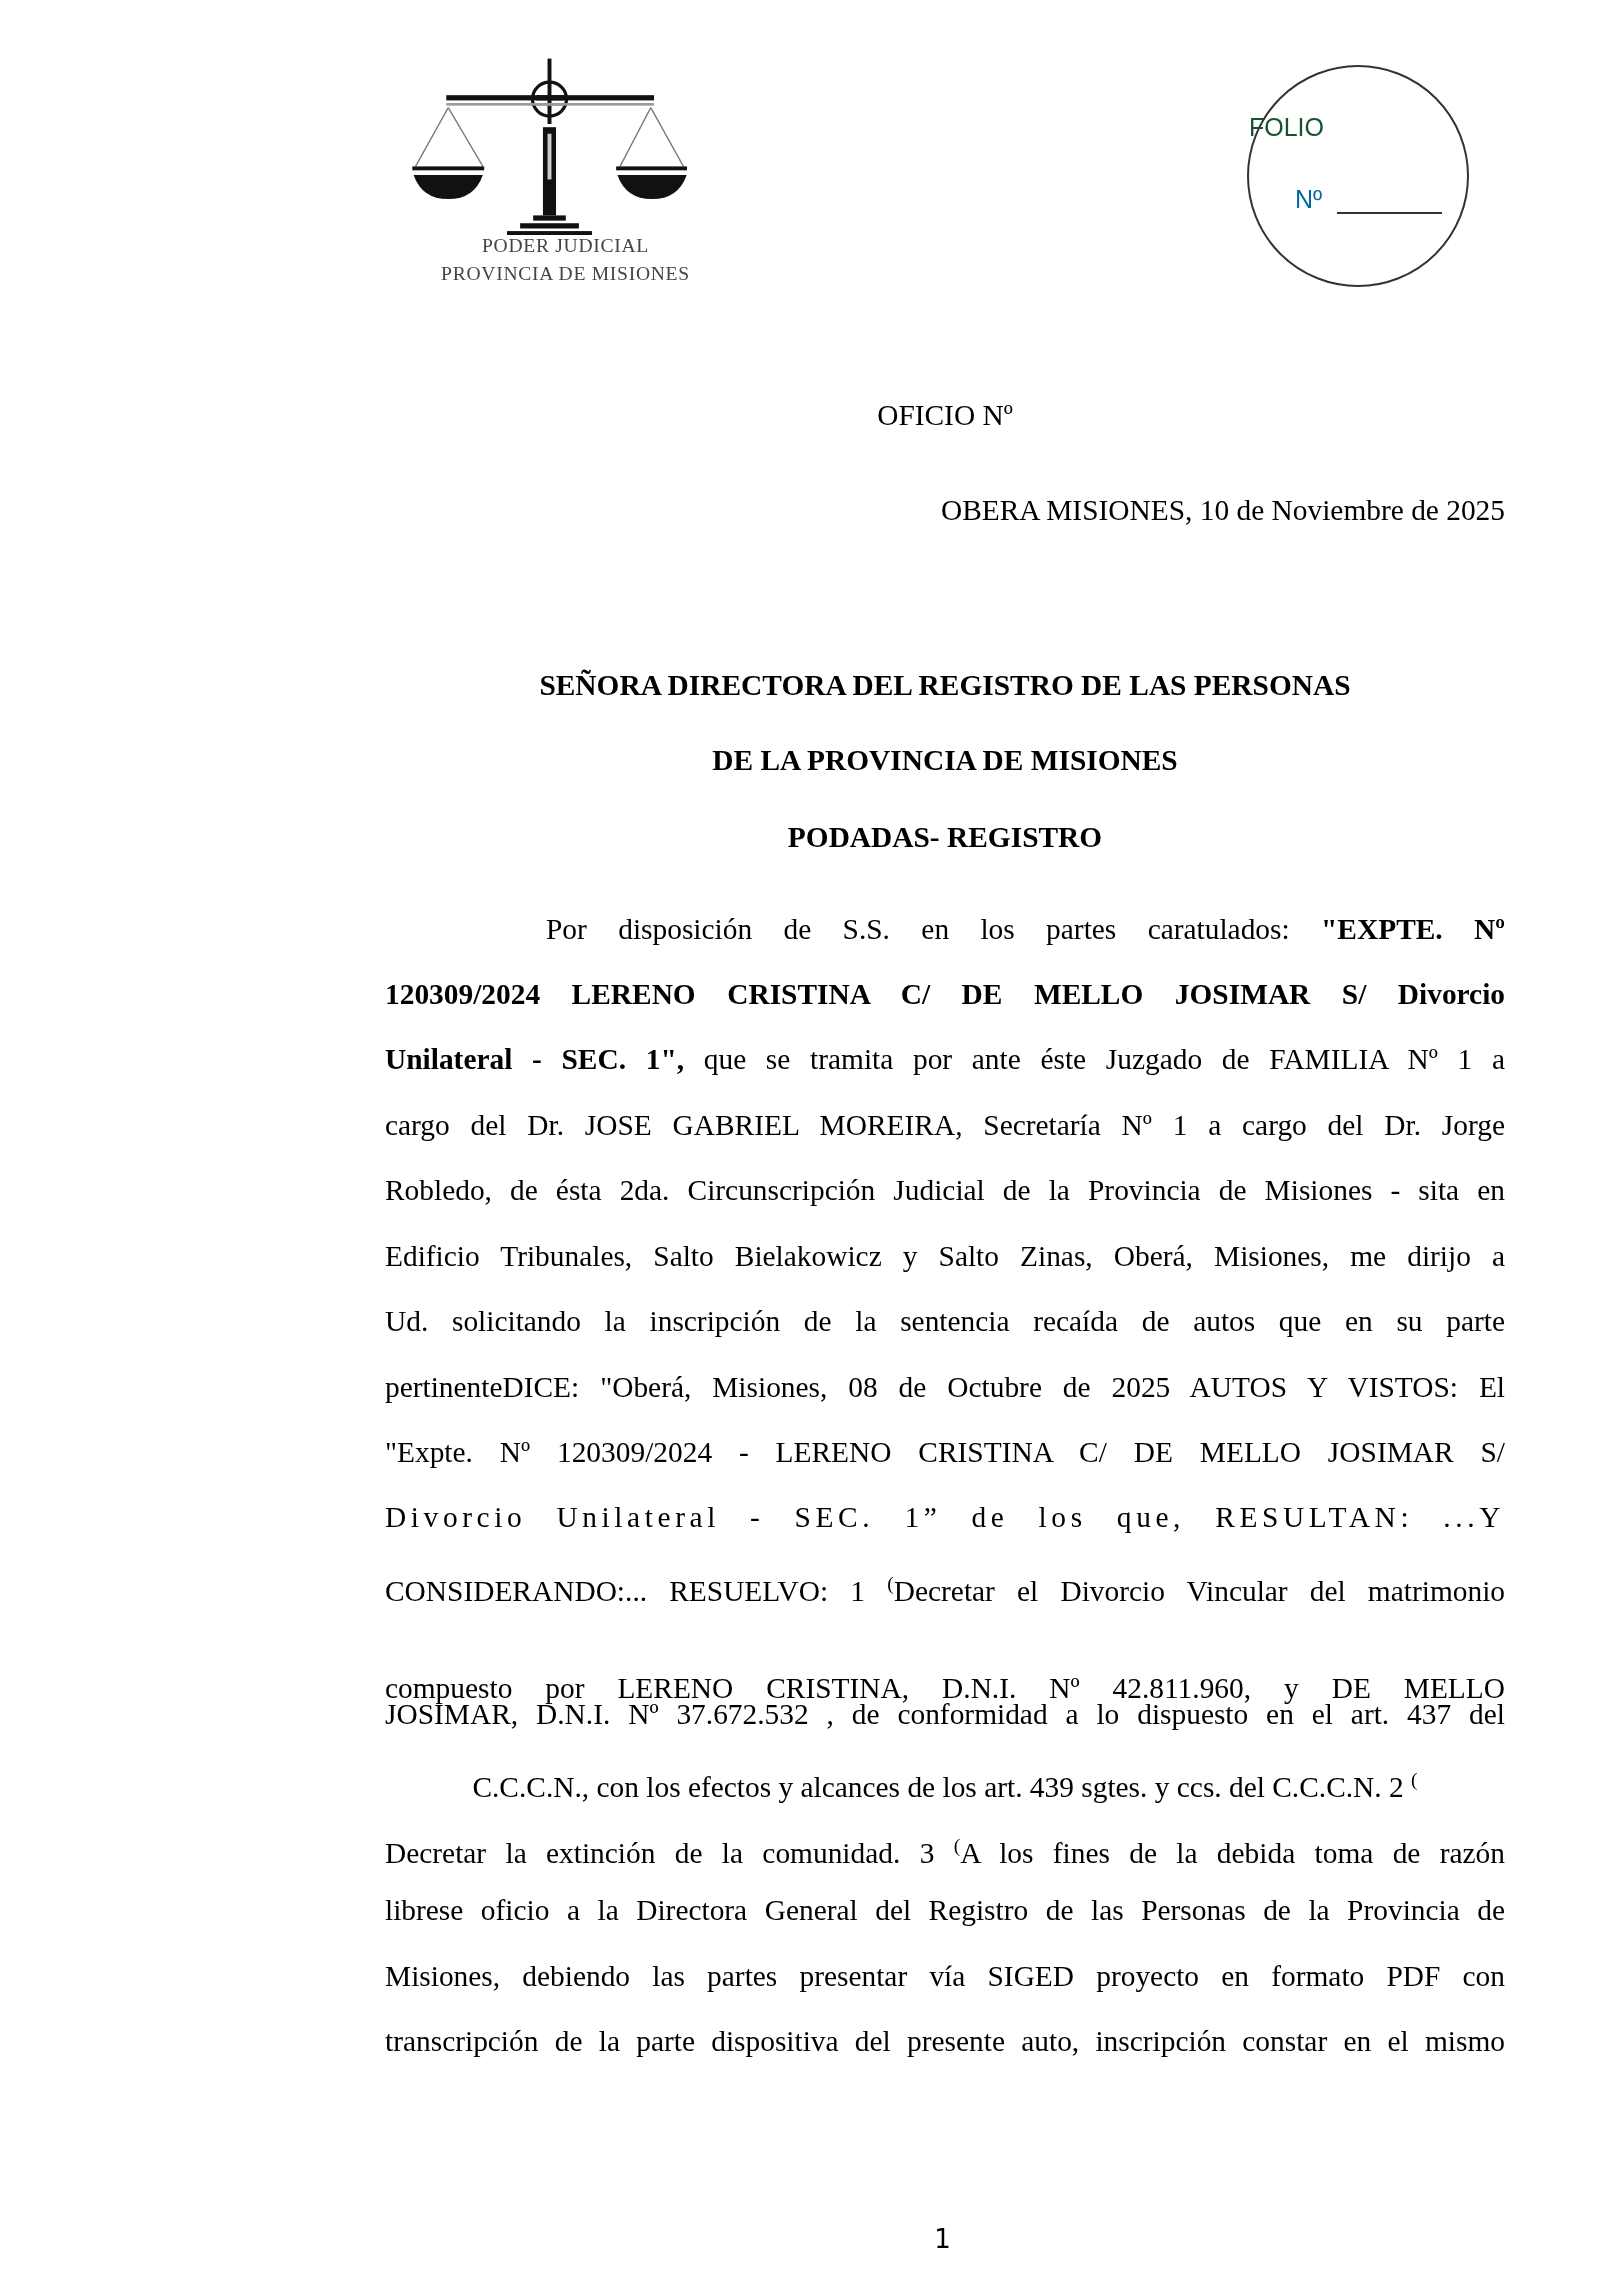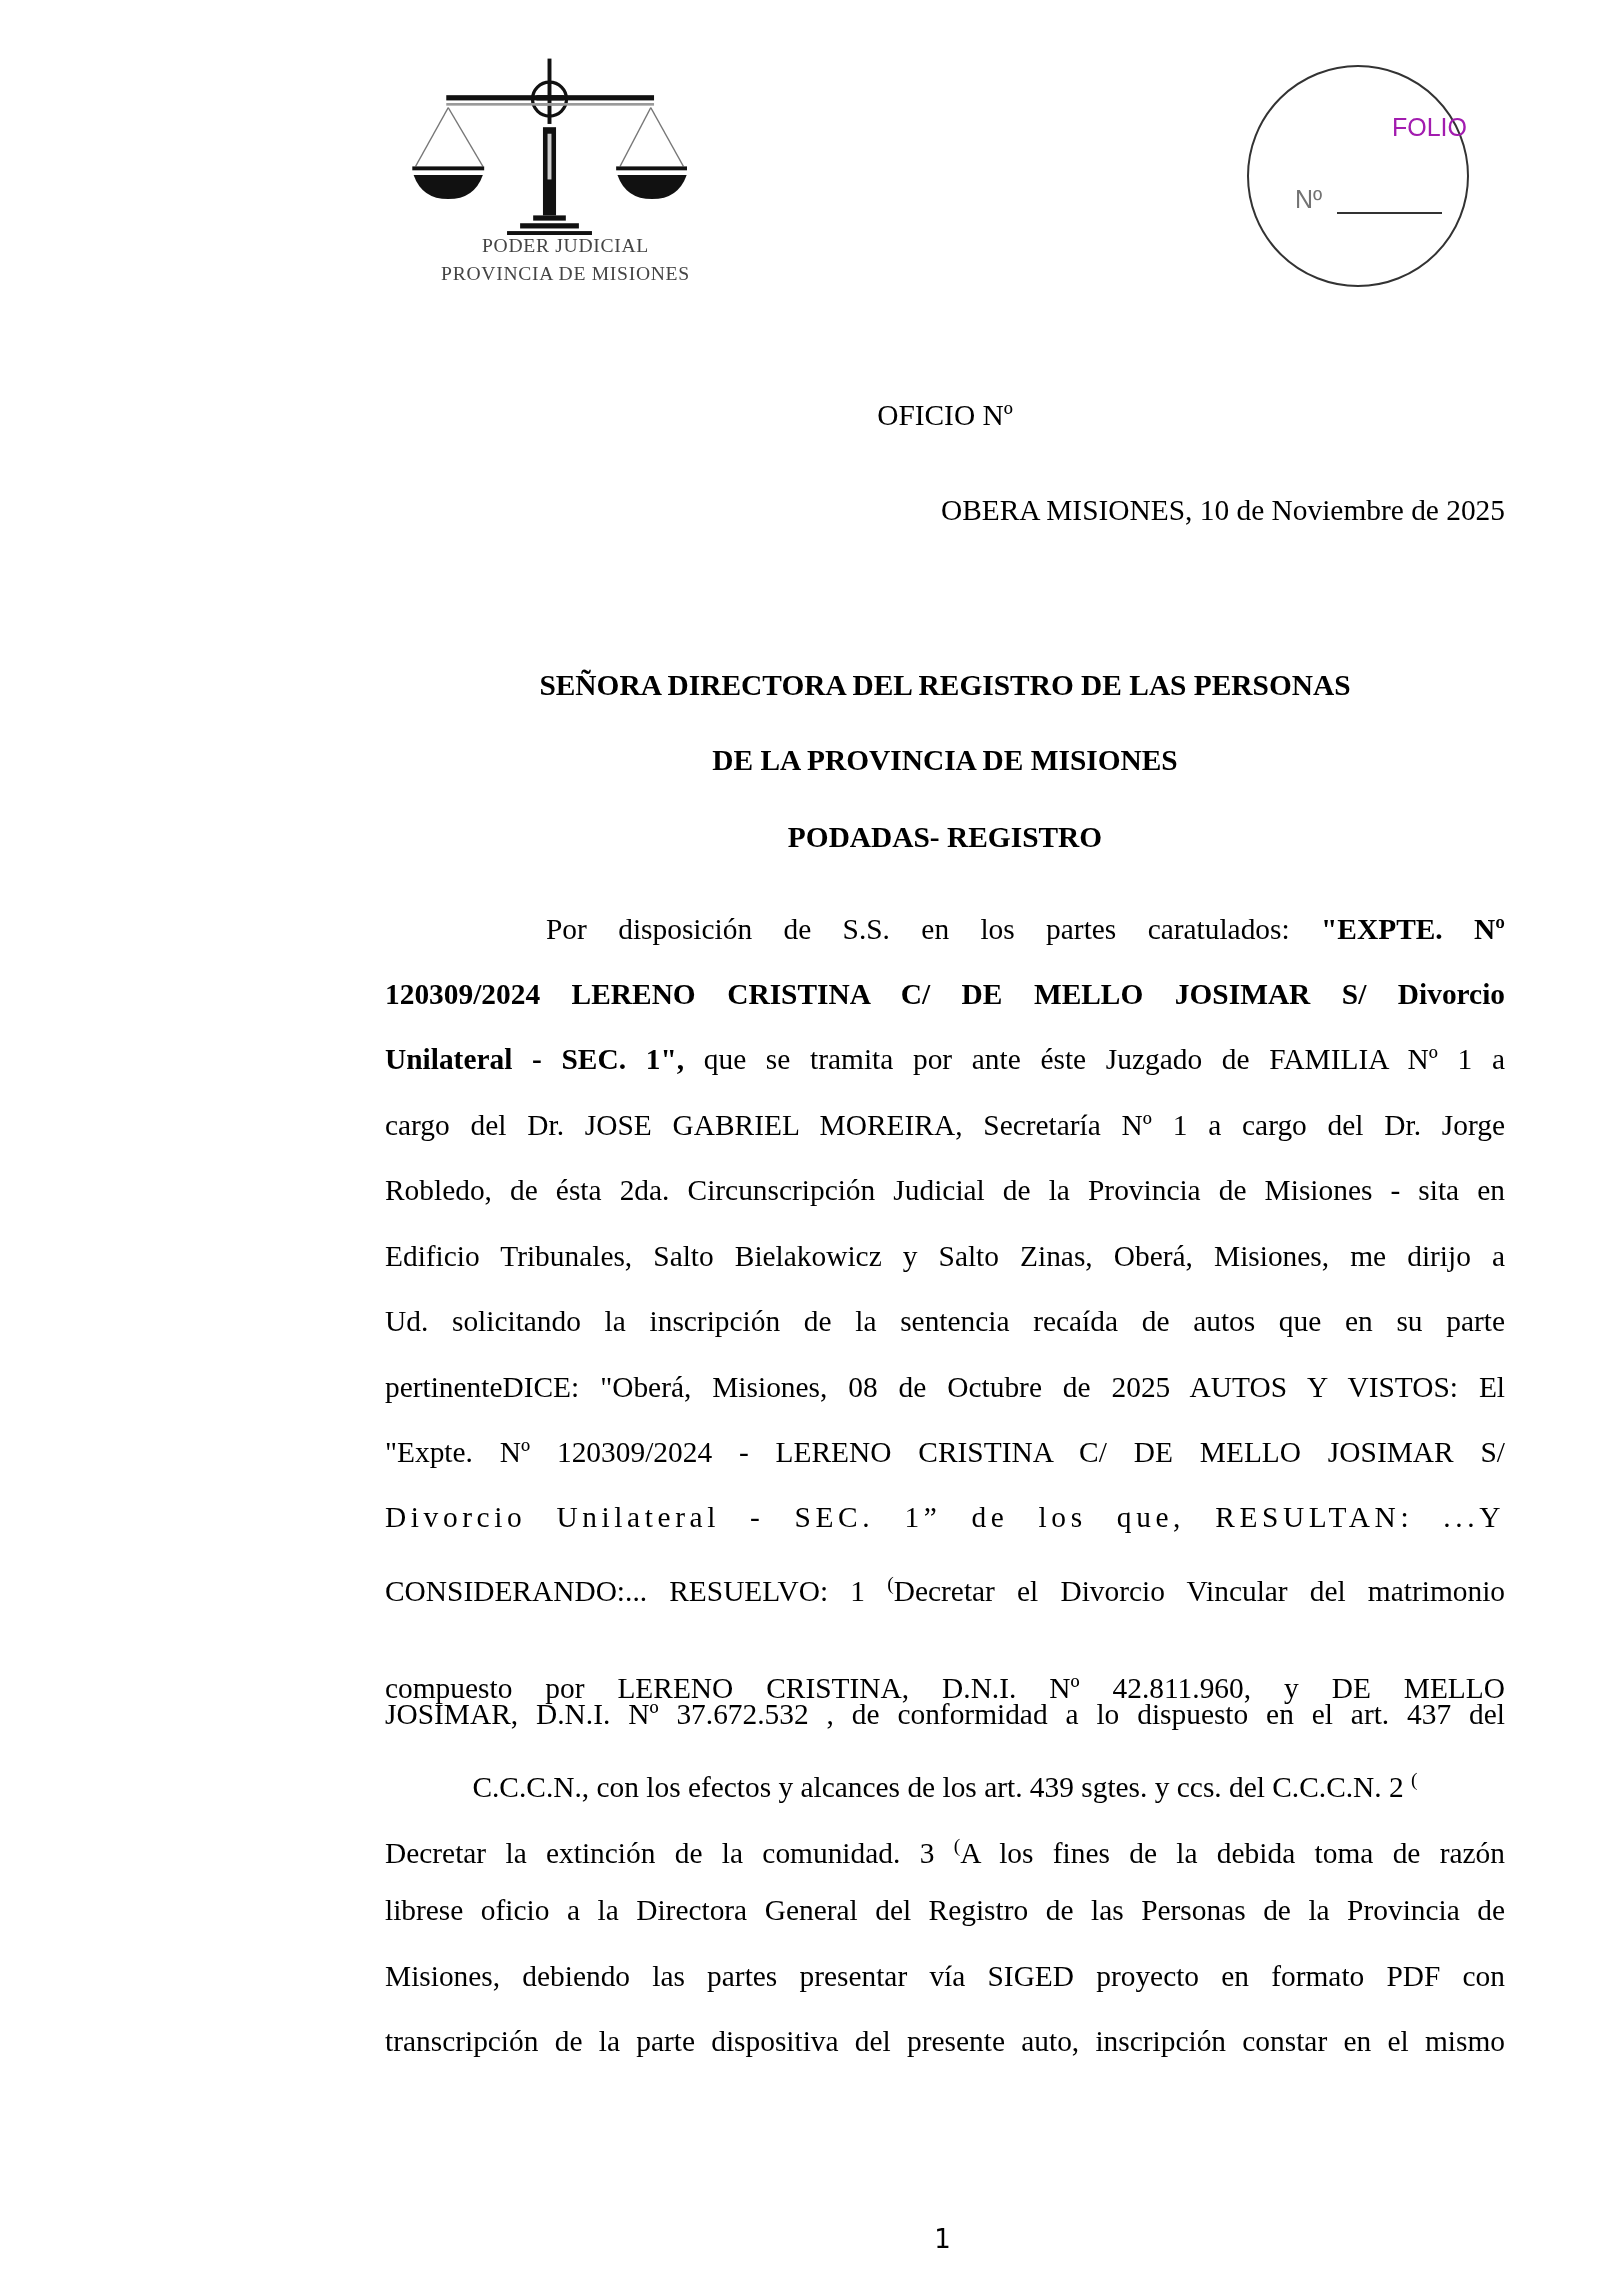--- a/index.html
+++ b/index.html
@@ -4,24 +4,24 @@
 <style>
   html, body { margin:0; padding:0; background:#ffffff; }
   body { width:1623px; height:2295px; position:relative; overflow:hidden;
          font-family:"Liberation Serif", "DejaVu Serif", serif; color:#000; }
   .abs { position:absolute; }
   .logo { left:412px; top:39px; width:275px; height:249px; }
   .logo-text { position:absolute; left:16px; width:275px; text-align:center;
                font-family:"Liberation Serif", serif; color:#444; font-size:19.6px; letter-spacing:0.7px; }
   .folio { left:1247px; top:65px; width:222px; height:222px; border:2.6px solid #333;
            border-radius:50%; box-sizing:border-box; }
-  .folio-title { position:absolute; top:46px; left:0; width:100%; text-align:right;
-                 font-family:"Liberation Sans", sans-serif; font-size:25px; color:#a21caf; }
+  .folio-title { position:absolute; top:46px; left:0; width:100%; text-align:left;
+                 font-family:"Liberation Sans", sans-serif; font-size:25px; color:#14532d; }
   .folio-no { position:absolute; top:118px; left:46px; font-family:"Liberation Sans", sans-serif;
-              font-size:25px; color:#737373; }
+              font-size:25px; color:#0369a1; }
   .folio-line { position:absolute; top:145px; left:88px; width:105px; border-top:2.6px solid #333; }
   .line { position:absolute; left:385px; width:1120px; font-size:29.4px; line-height:39px;
           white-space:nowrap;text-align:center; }
   .just { text-align:justify; text-align-last:justify; }
   .right { text-align:right; }
   .bold { font-weight:bold; }
   .spaced { letter-spacing:4.6px; }
   .sup { font-size:19.6px; vertical-align:super; }
   .pageno { position:absolute; left:910px; top:2224px; width:65px; text-align:center;
             font-family:"DejaVu Sans", sans-serif; font-size:26px; }

